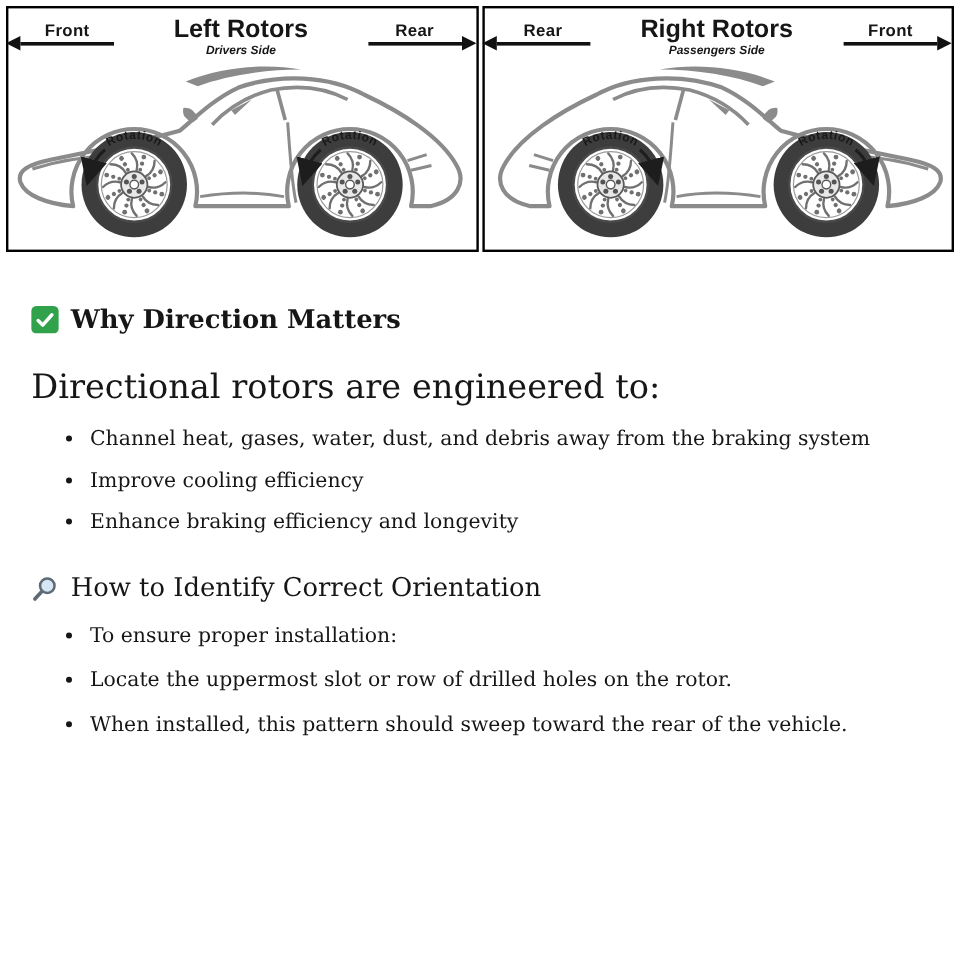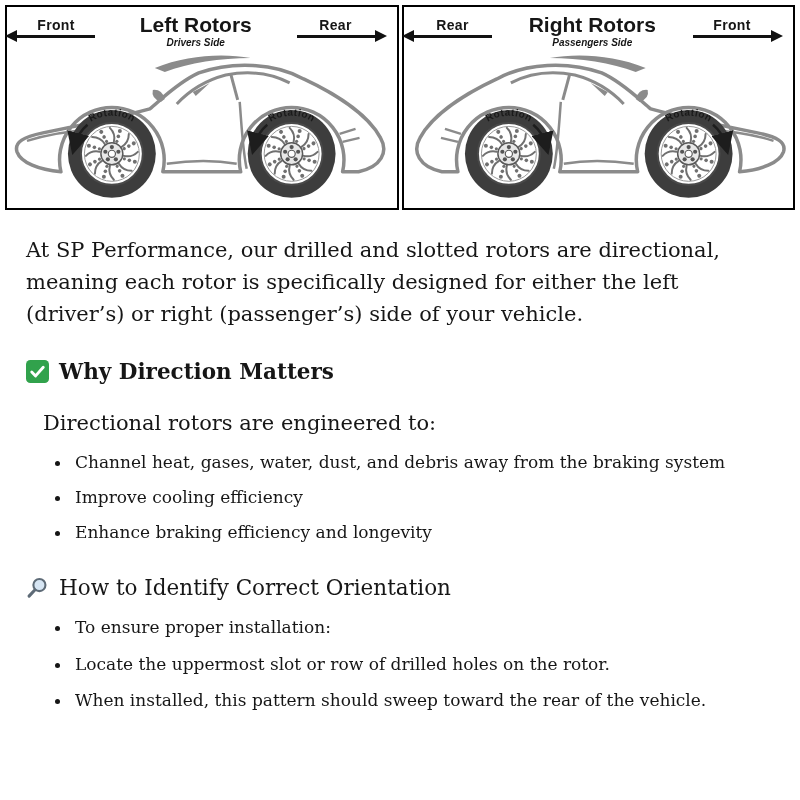--- a/index.html
+++ b/index.html
@@ -7,21 +7,21 @@
     width:800px; height:800px; overflow:hidden;
     background:#ffffff; color:#161616;
     font-family:"DejaVu Serif", serif;
   }
 
   
   .diagram { display:flex; gap:3px; padding:5px 5px 0 5px; }
   .panel { flex:1; border:2px solid #000; background:#fff; min-width:0; }
   .panel-header {
     display:flex; justify-content:space-between; align-items:flex-start;
-    padding:7px 22px 0 10px;
+    padding:7px 12px 0 10px;
     font-family:"Liberation Sans", sans-serif;
   }
   .dir { width:78px; margin-top:3px; flex:none; }
   .dir-txt { display:block; text-align:center; font-weight:700; font-size:14px; letter-spacing:.3px; }
   .dir-arrow { display:block; height:3px; background:#111; position:relative; margin-top:2px; }
   .arrow-left::before {
     content:""; position:absolute; left:-12px; top:-5px;
     border-top:6px solid transparent; border-bottom:6px solid transparent;
     border-right:12px solid #111;
   }
@@ -37,21 +37,21 @@
   .rot-text { font-family:"Liberation Sans", sans-serif; font-weight:700; font-size:10px; fill:#1a1a1a; letter-spacing:.5px; }
   .rot-arrow { fill:none; stroke:#1d1d1d; stroke-width:2.5; }
 
   
   .article { padding:15px 28px 0 26px; }
   .intro { font-size:21px; line-height:1.53; margin:9px 0 0 0; }
   .sec-heading { display:flex; align-items:center; gap:10px; font-size:21.5px; margin-top:29px; }
   .sec-heading .h-txt { min-width:0; }
   .sec-heading.bold .h-txt { font-weight:700; }
   .icon { flex:none; width:23px; height:23px; display:block; }
-  .lead { font-size:21px; margin:27px 0 0 17px; }
+  .lead { font-size:28px; margin:27px 0 0 0; }
   ul { margin:15px 0 0 0; padding-left:46px; list-style:disc; }
   li { font-size:17px; line-height:1.52; margin-bottom:9px; padding-left:3px; }
   ul.spread li { margin-bottom:11px; }
 </style>
 </head>
 <body>
 
 <svg width="0" height="0" style="position:absolute" aria-hidden="true">
   <defs>
     <g id="wheelDef">
@@ -196,21 +196,20 @@
       <path class="rot-arrow" d="M 129.4 82.9 A 38 38 0 0 1 141.7 102.2" marker-end="url(#mkR)"></path>
       <path class="rot-arrow" d="M 309.4 82.9 A 38 38 0 0 1 321.7 102.2" marker-end="url(#mkR)"></path>
       <text class="rot-text" text-anchor="middle"><textPath href="#arcR1" startOffset="50%">Rotation</textPath></text>
       <text class="rot-text" text-anchor="middle"><textPath href="#arcR2" startOffset="50%">Rotation</textPath></text>
     </svg>
   </div>
 </div>
 
 <div class="article">
 
-  <p class="intro">At SP Performance, our drilled and slotted rotors are directional, meaning each rotor is specifically designed for either the left (driver’s) or right (passenger’s) side of your vehicle.</p>
 
   <div class="sec-heading bold">
     <svg class="icon" viewBox="0 0 24 24">
       <rect x="0" y="0" width="24" height="24" rx="4.5" fill="#31a24c"></rect>
       <path d="M6 12.6 L10 16.6 L18 7.6" stroke="#ffffff" stroke-width="3" fill="none" stroke-linecap="round" stroke-linejoin="round"></path>
     </svg>
     <span class="h-txt">Why Direction Matters</span>
   </div>
 
   <p class="lead">Directional rotors are engineered to:</p>

